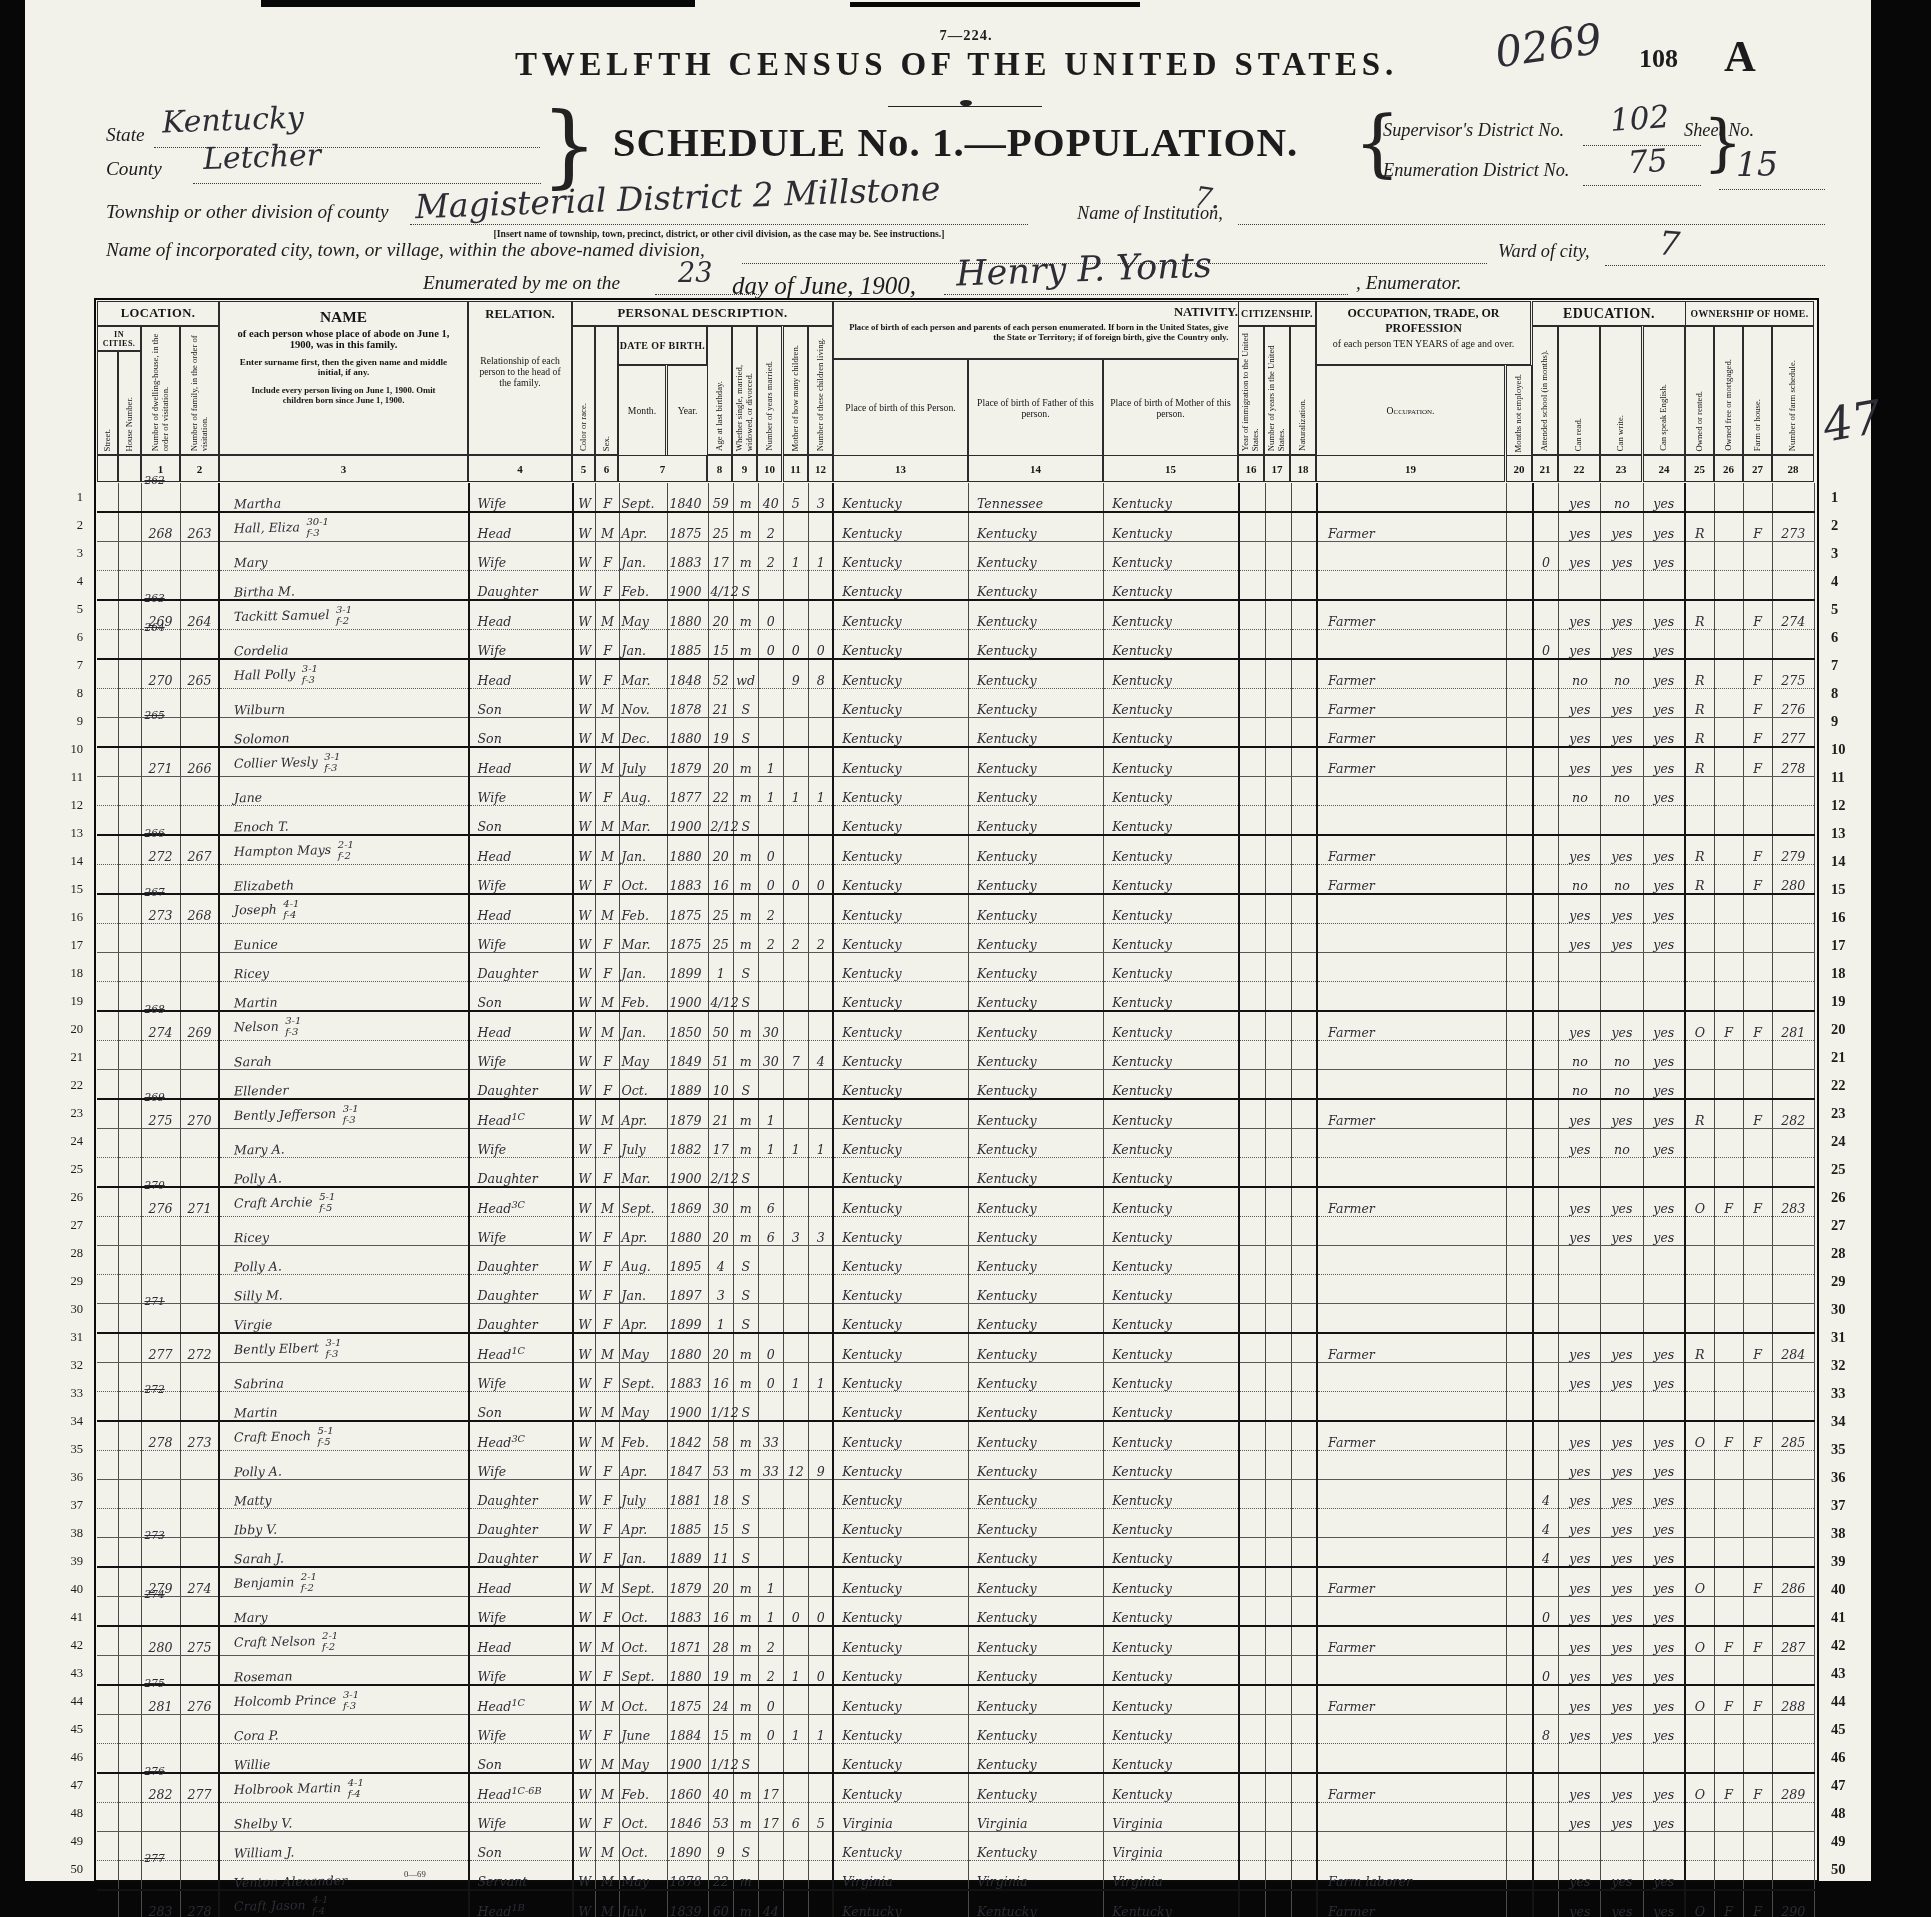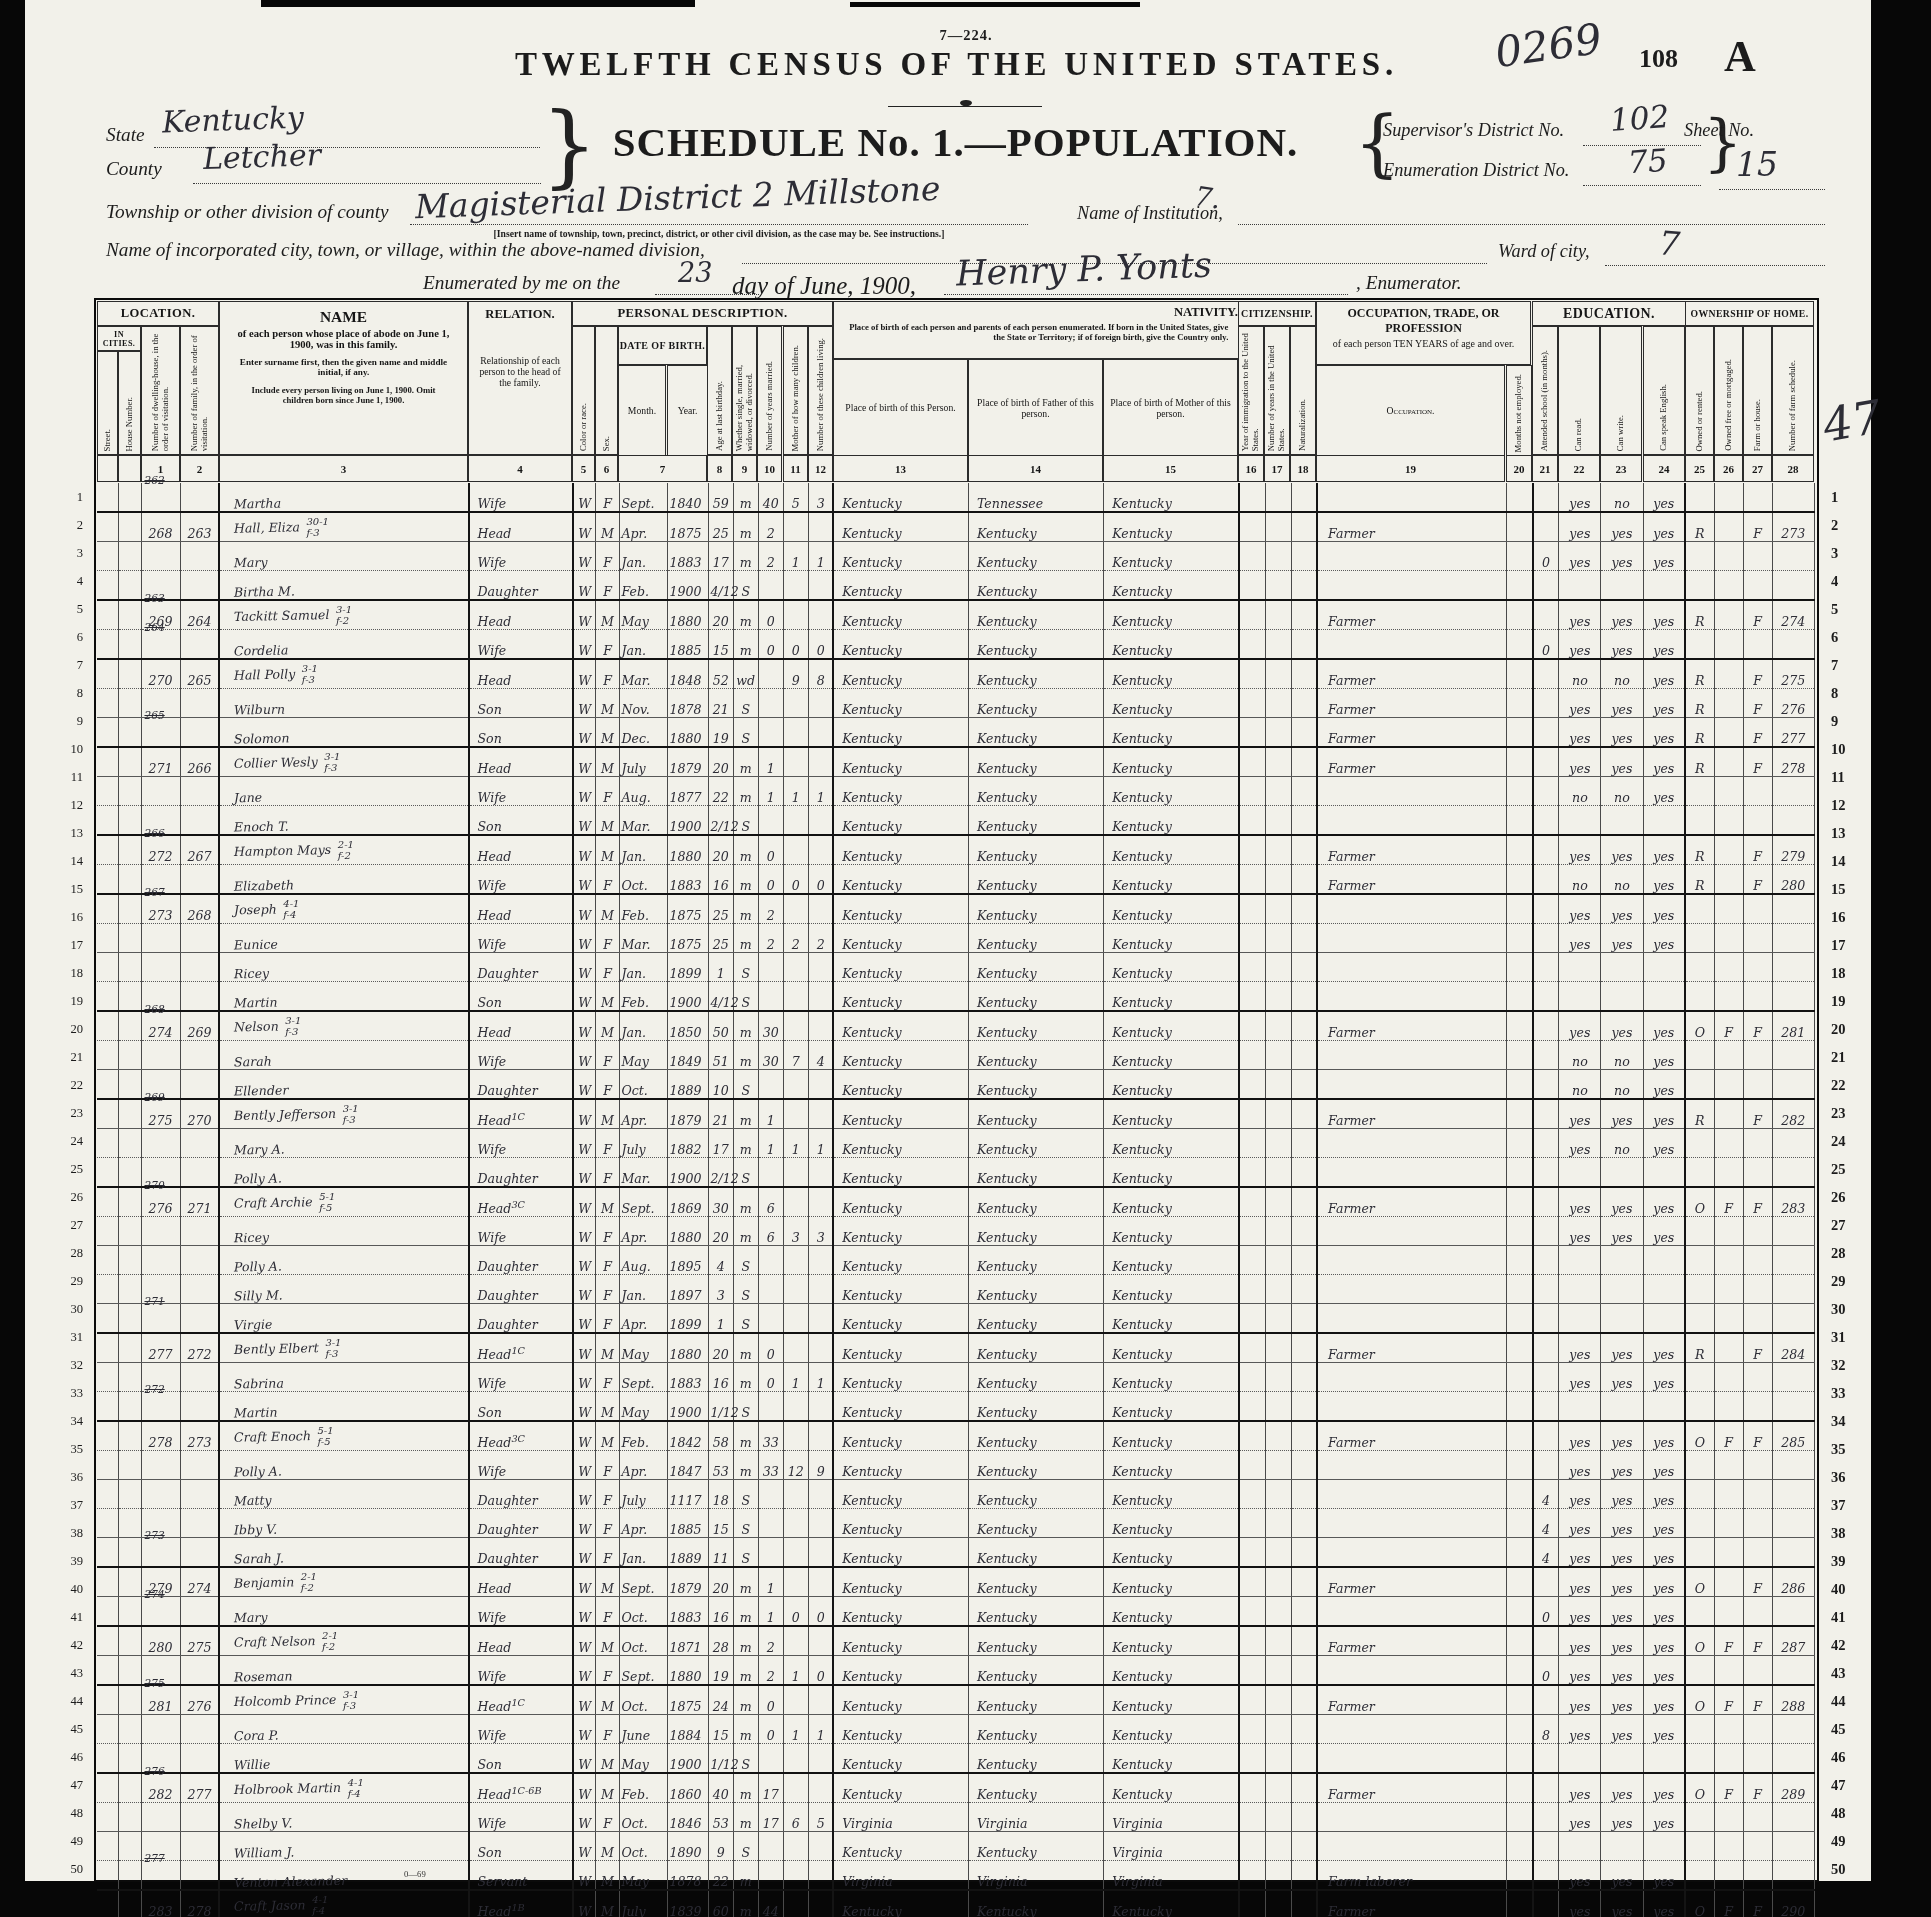--- a/index.html
+++ b/index.html
@@ -1427,21 +1427,21 @@
       <tr>
         <td></td>
         <td></td>
         <td class="hw dcell"></td>
         <td class="hw sm bR2"></td>
         <td class="hw bR2 nmcell"><span class="pname">Matty</span></td>
         <td class="hw bR2 relcell">Daughter</td>
         <td class="hw sm">W</td>
         <td class="hw sm">F</td>
         <td class="hw">July</td>
-        <td class="hw">1117</td>
+        <td class="hw">1881</td>
         <td class="hw sm">18</td>
         <td class="hw sm">S</td>
         <td class="hw sm"></td>
         <td class="hw sm"></td>
         <td class="hw sm bR2"></td>
         <td class="hw pob">Kentucky</td>
         <td class="hw pob">Kentucky</td>
         <td class="hw pob bR2">Kentucky</td>
         <td></td>
         <td></td>

